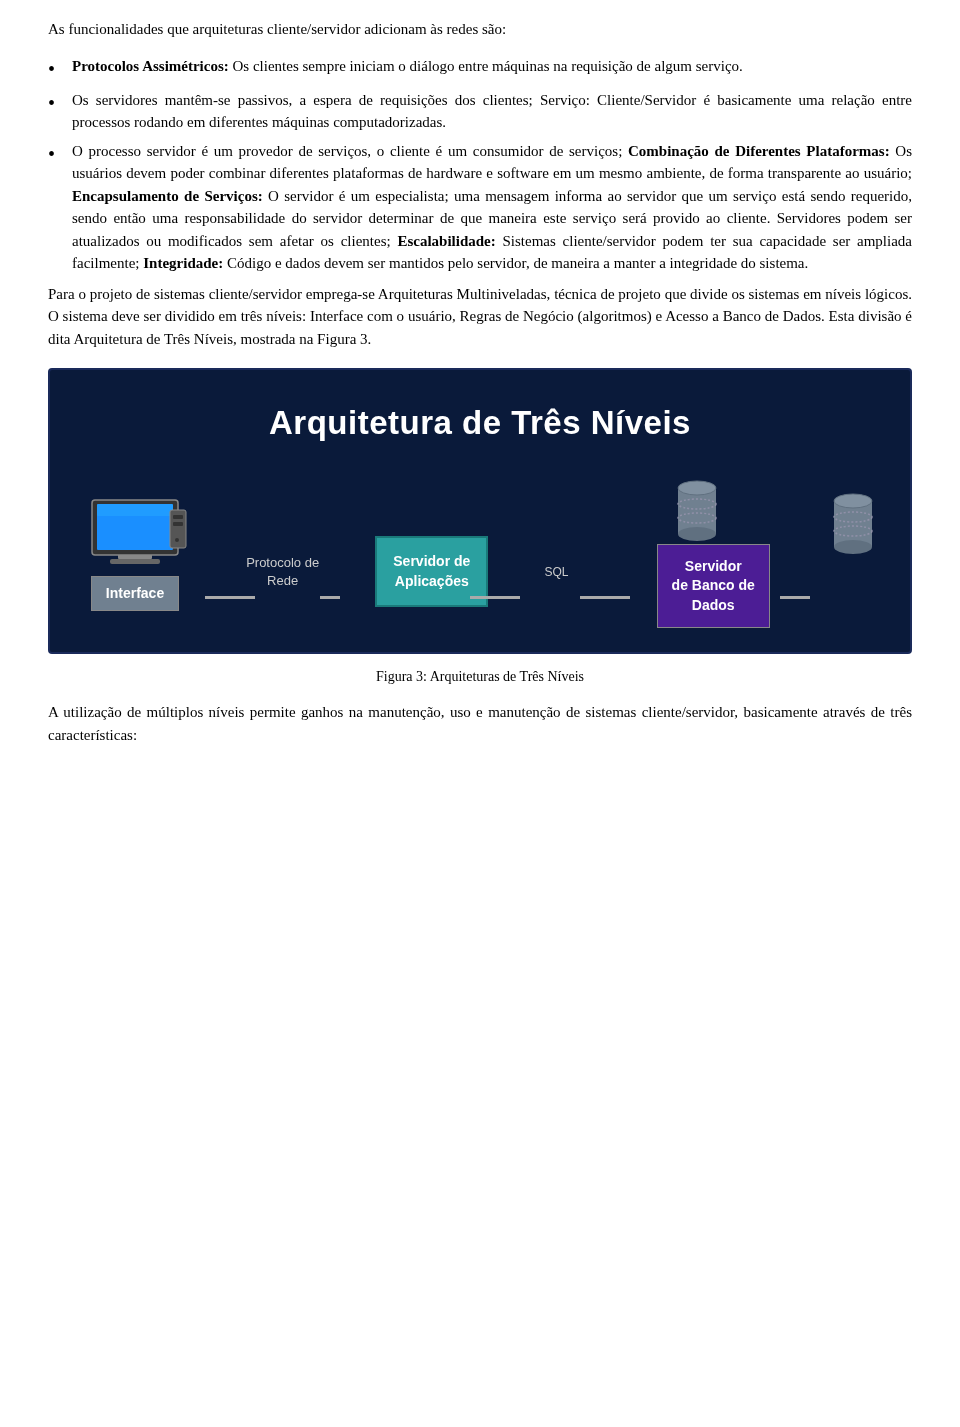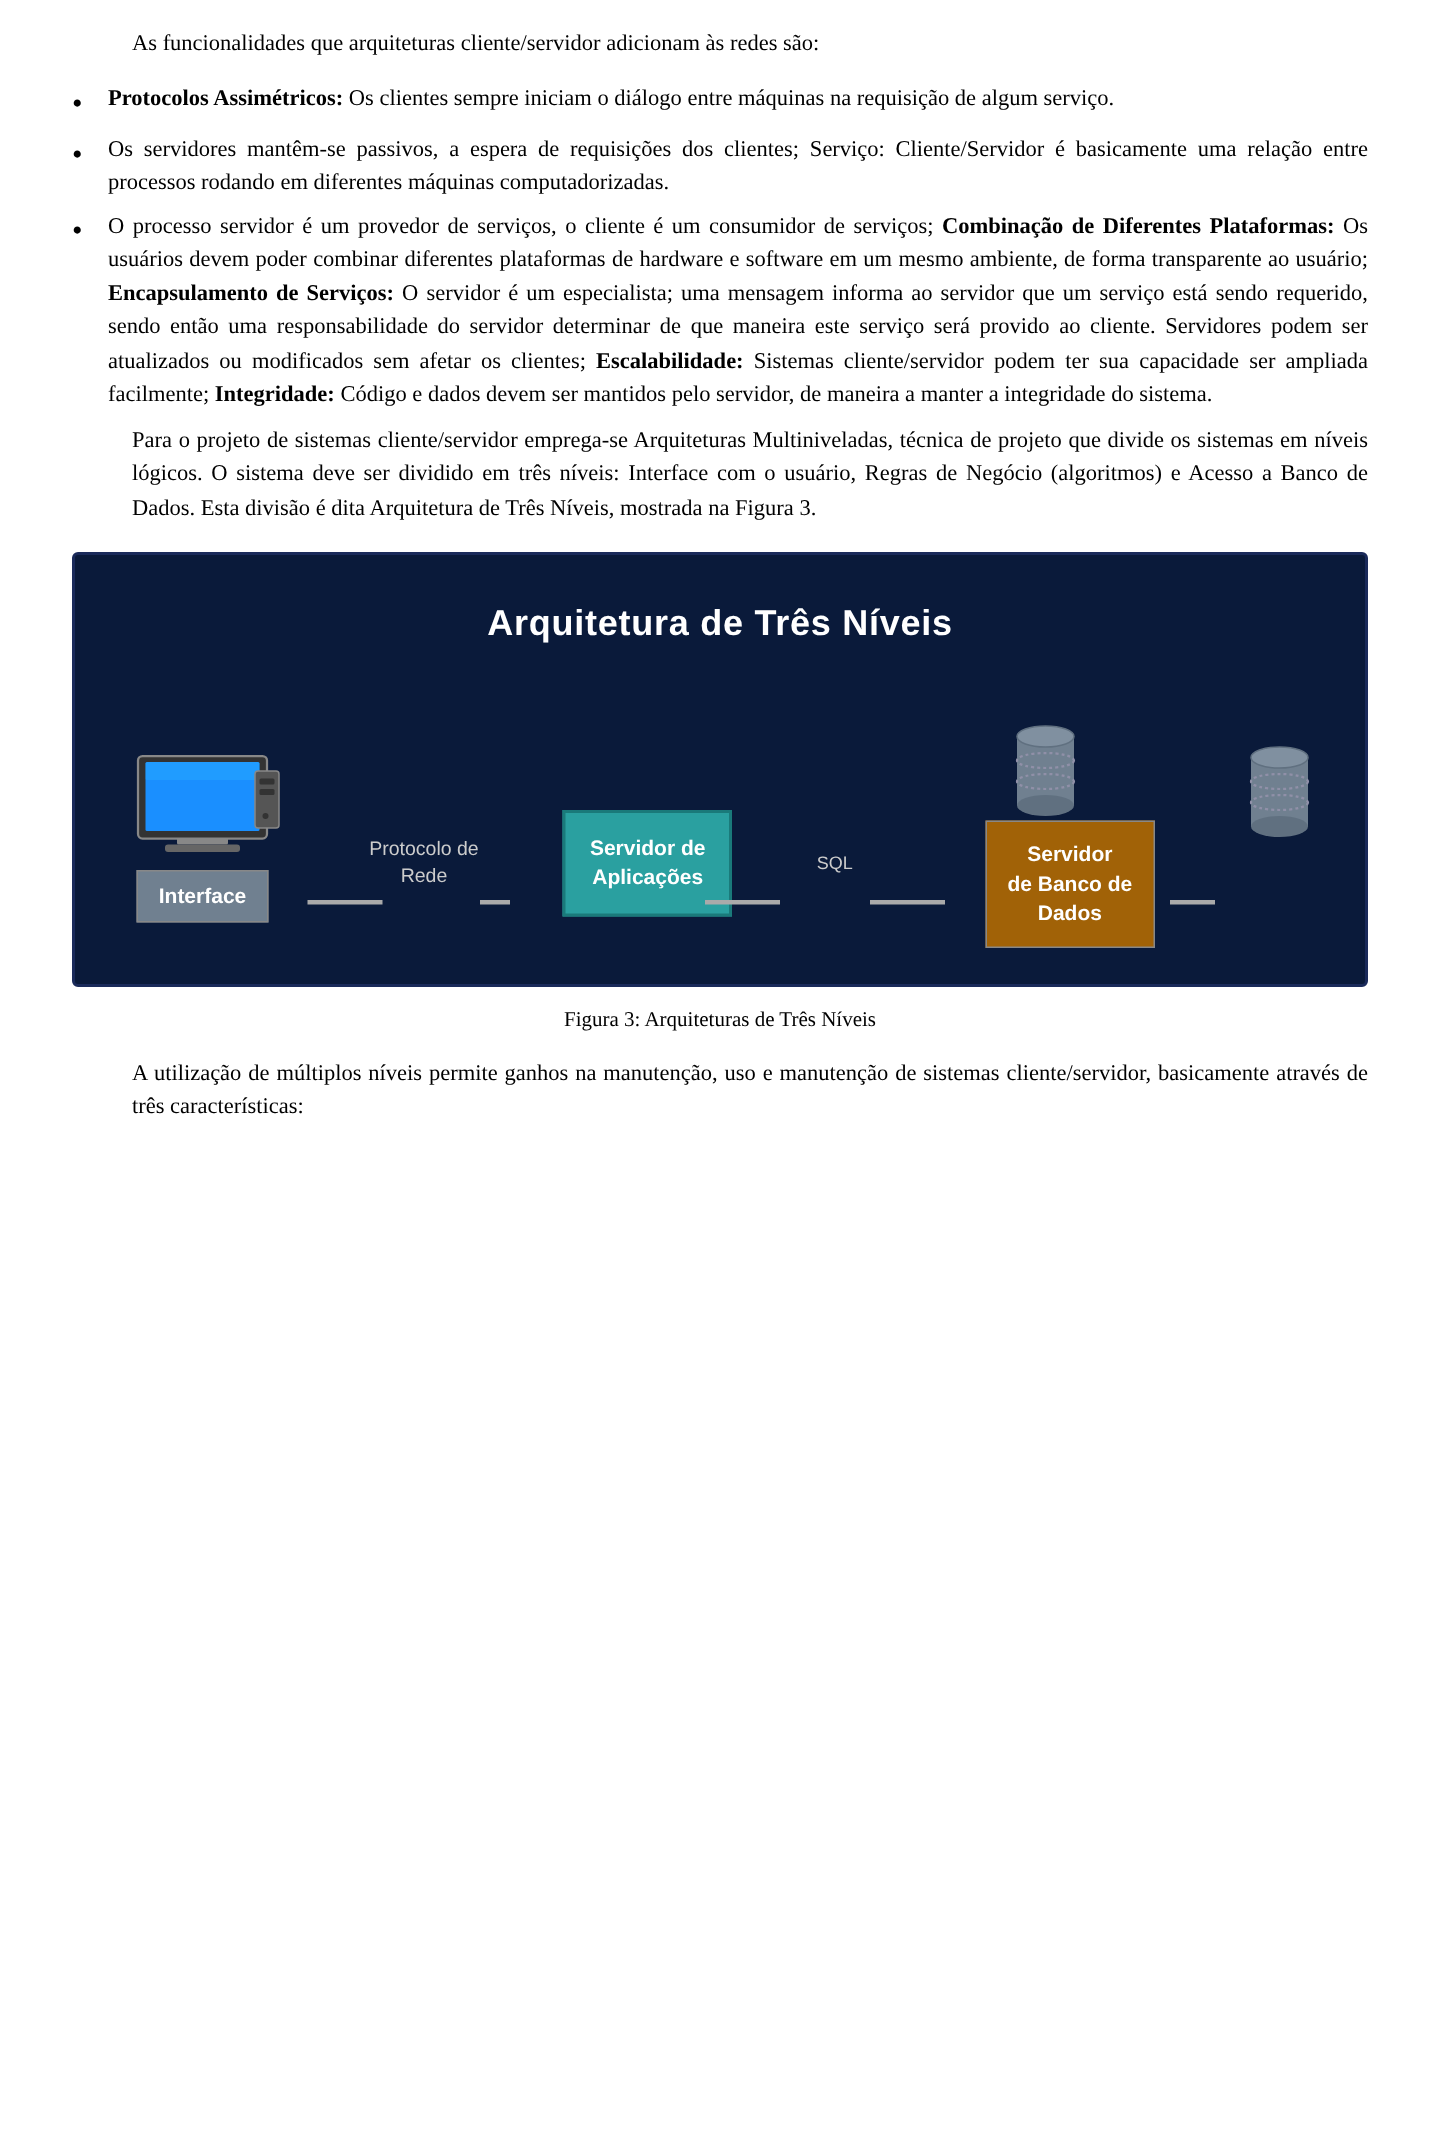--- a/index.html
+++ b/index.html
@@ -9,21 +9,20 @@
       line-height: 1.5;
       color: #000;
       background: #fff;
       width: 960px;
       padding: 18px 48px 18px 48px;
     }
 
     .text-block {
       text-align: justify;
       margin-bottom: 14px;
-      margin-left: 40px;
     }
 
     .bullet-list {
       margin: 8px 0 8px 0;
       padding: 0;
       list-style: none;
     }
 
     .bullet-list li {
       display: flex;
@@ -48,24 +47,24 @@
       background: #0a1a3a;
       border: 2px solid #1a2a5a;
       border-radius: 4px;
       padding: 28px 20px 24px 20px;
       margin: 18px 0 10px 0;
     }
 
     .diagram-title {
       color: #ffffff;
       font-family: Arial, Helvetica, sans-serif;
-      font-size: 24px;
-      font-weight: bold;
-      text-align: center;
-      margin-bottom: 45px;
+      font-size: 33px;
+      font-weight: bold;
+      text-align: center;
+      margin-bottom: 28px;
       letter-spacing: 0.5px;
     }
 
     .diagram-content {
       display: flex;
       align-items: center;
       justify-content: space-between;
       padding: 0 10px;
     }
 
@@ -110,21 +109,21 @@
     .sql-label {
       color: #ccc;
       font-family: Arial, sans-serif;
       font-size: 12px;
       font-weight: normal;
       text-align: center;
     }
 
     
     .db-server-box {
-      background: #a16207;
+      background: #4c1d95;
       border: 1px solid #888;
       padding: 12px 14px;
       text-align: center;
       min-width: 110px;
       margin-left: 32px;
     }
 
     .db-server-label {
       color: #fff;
       font-family: Arial, sans-serif;

